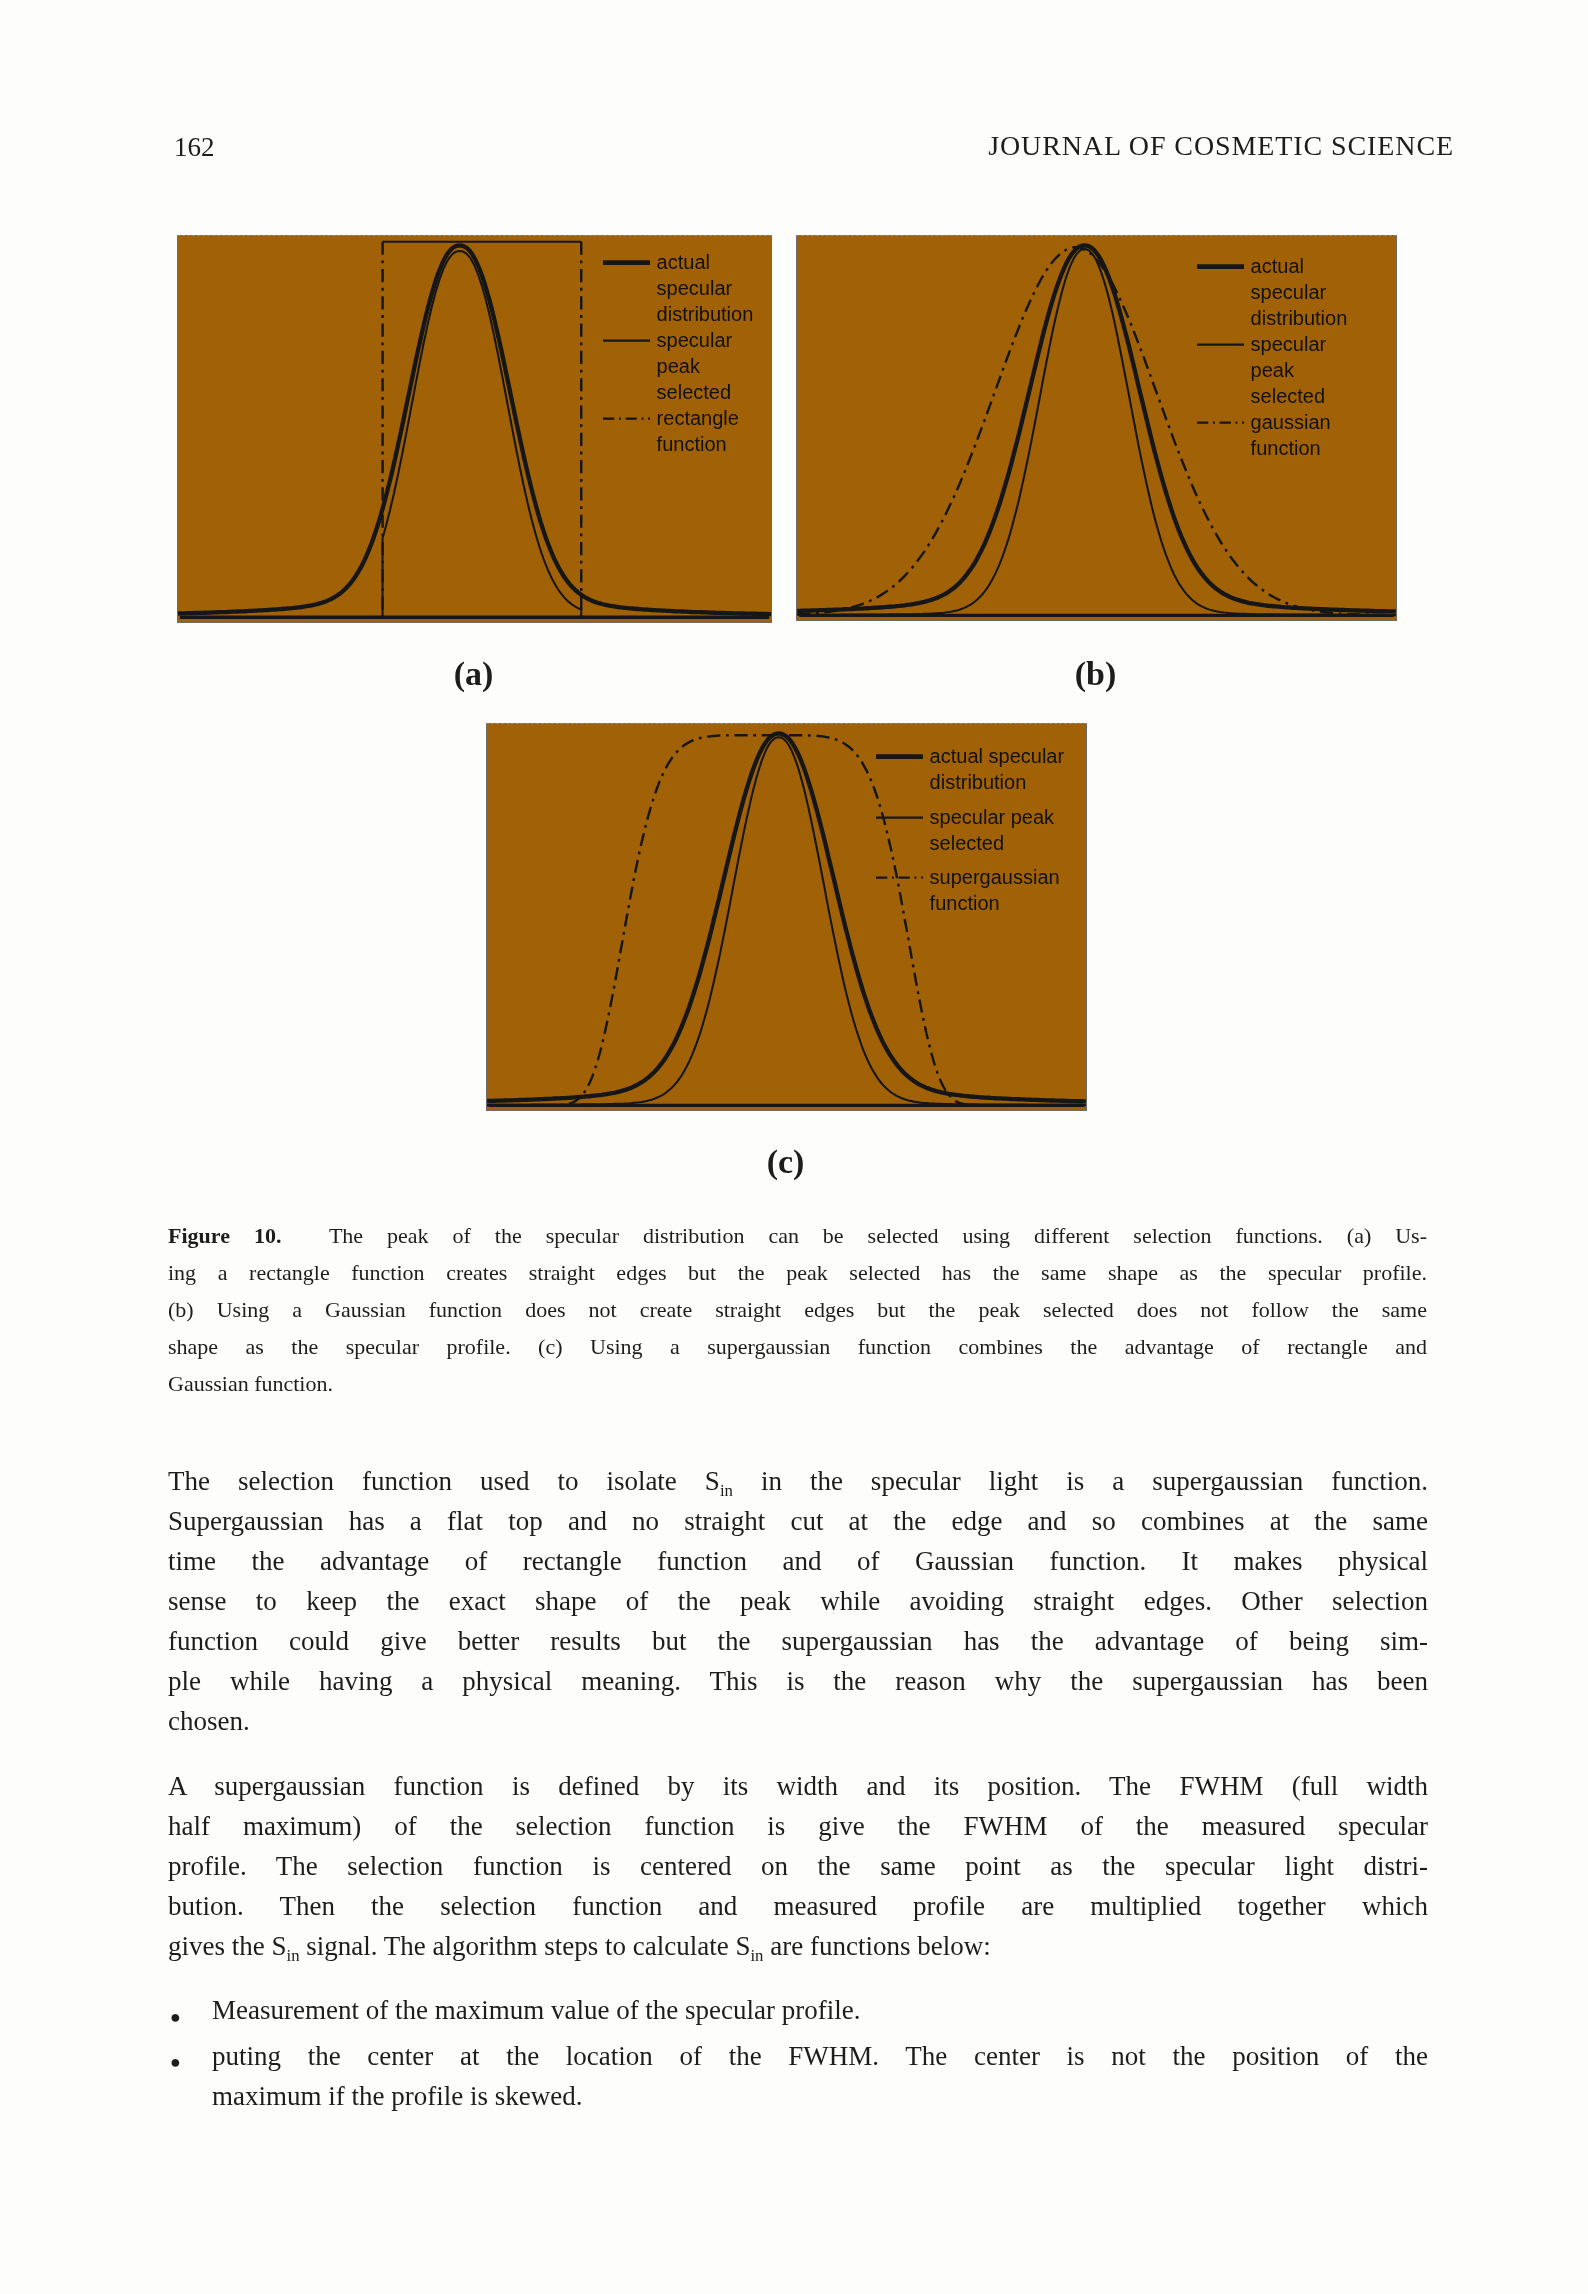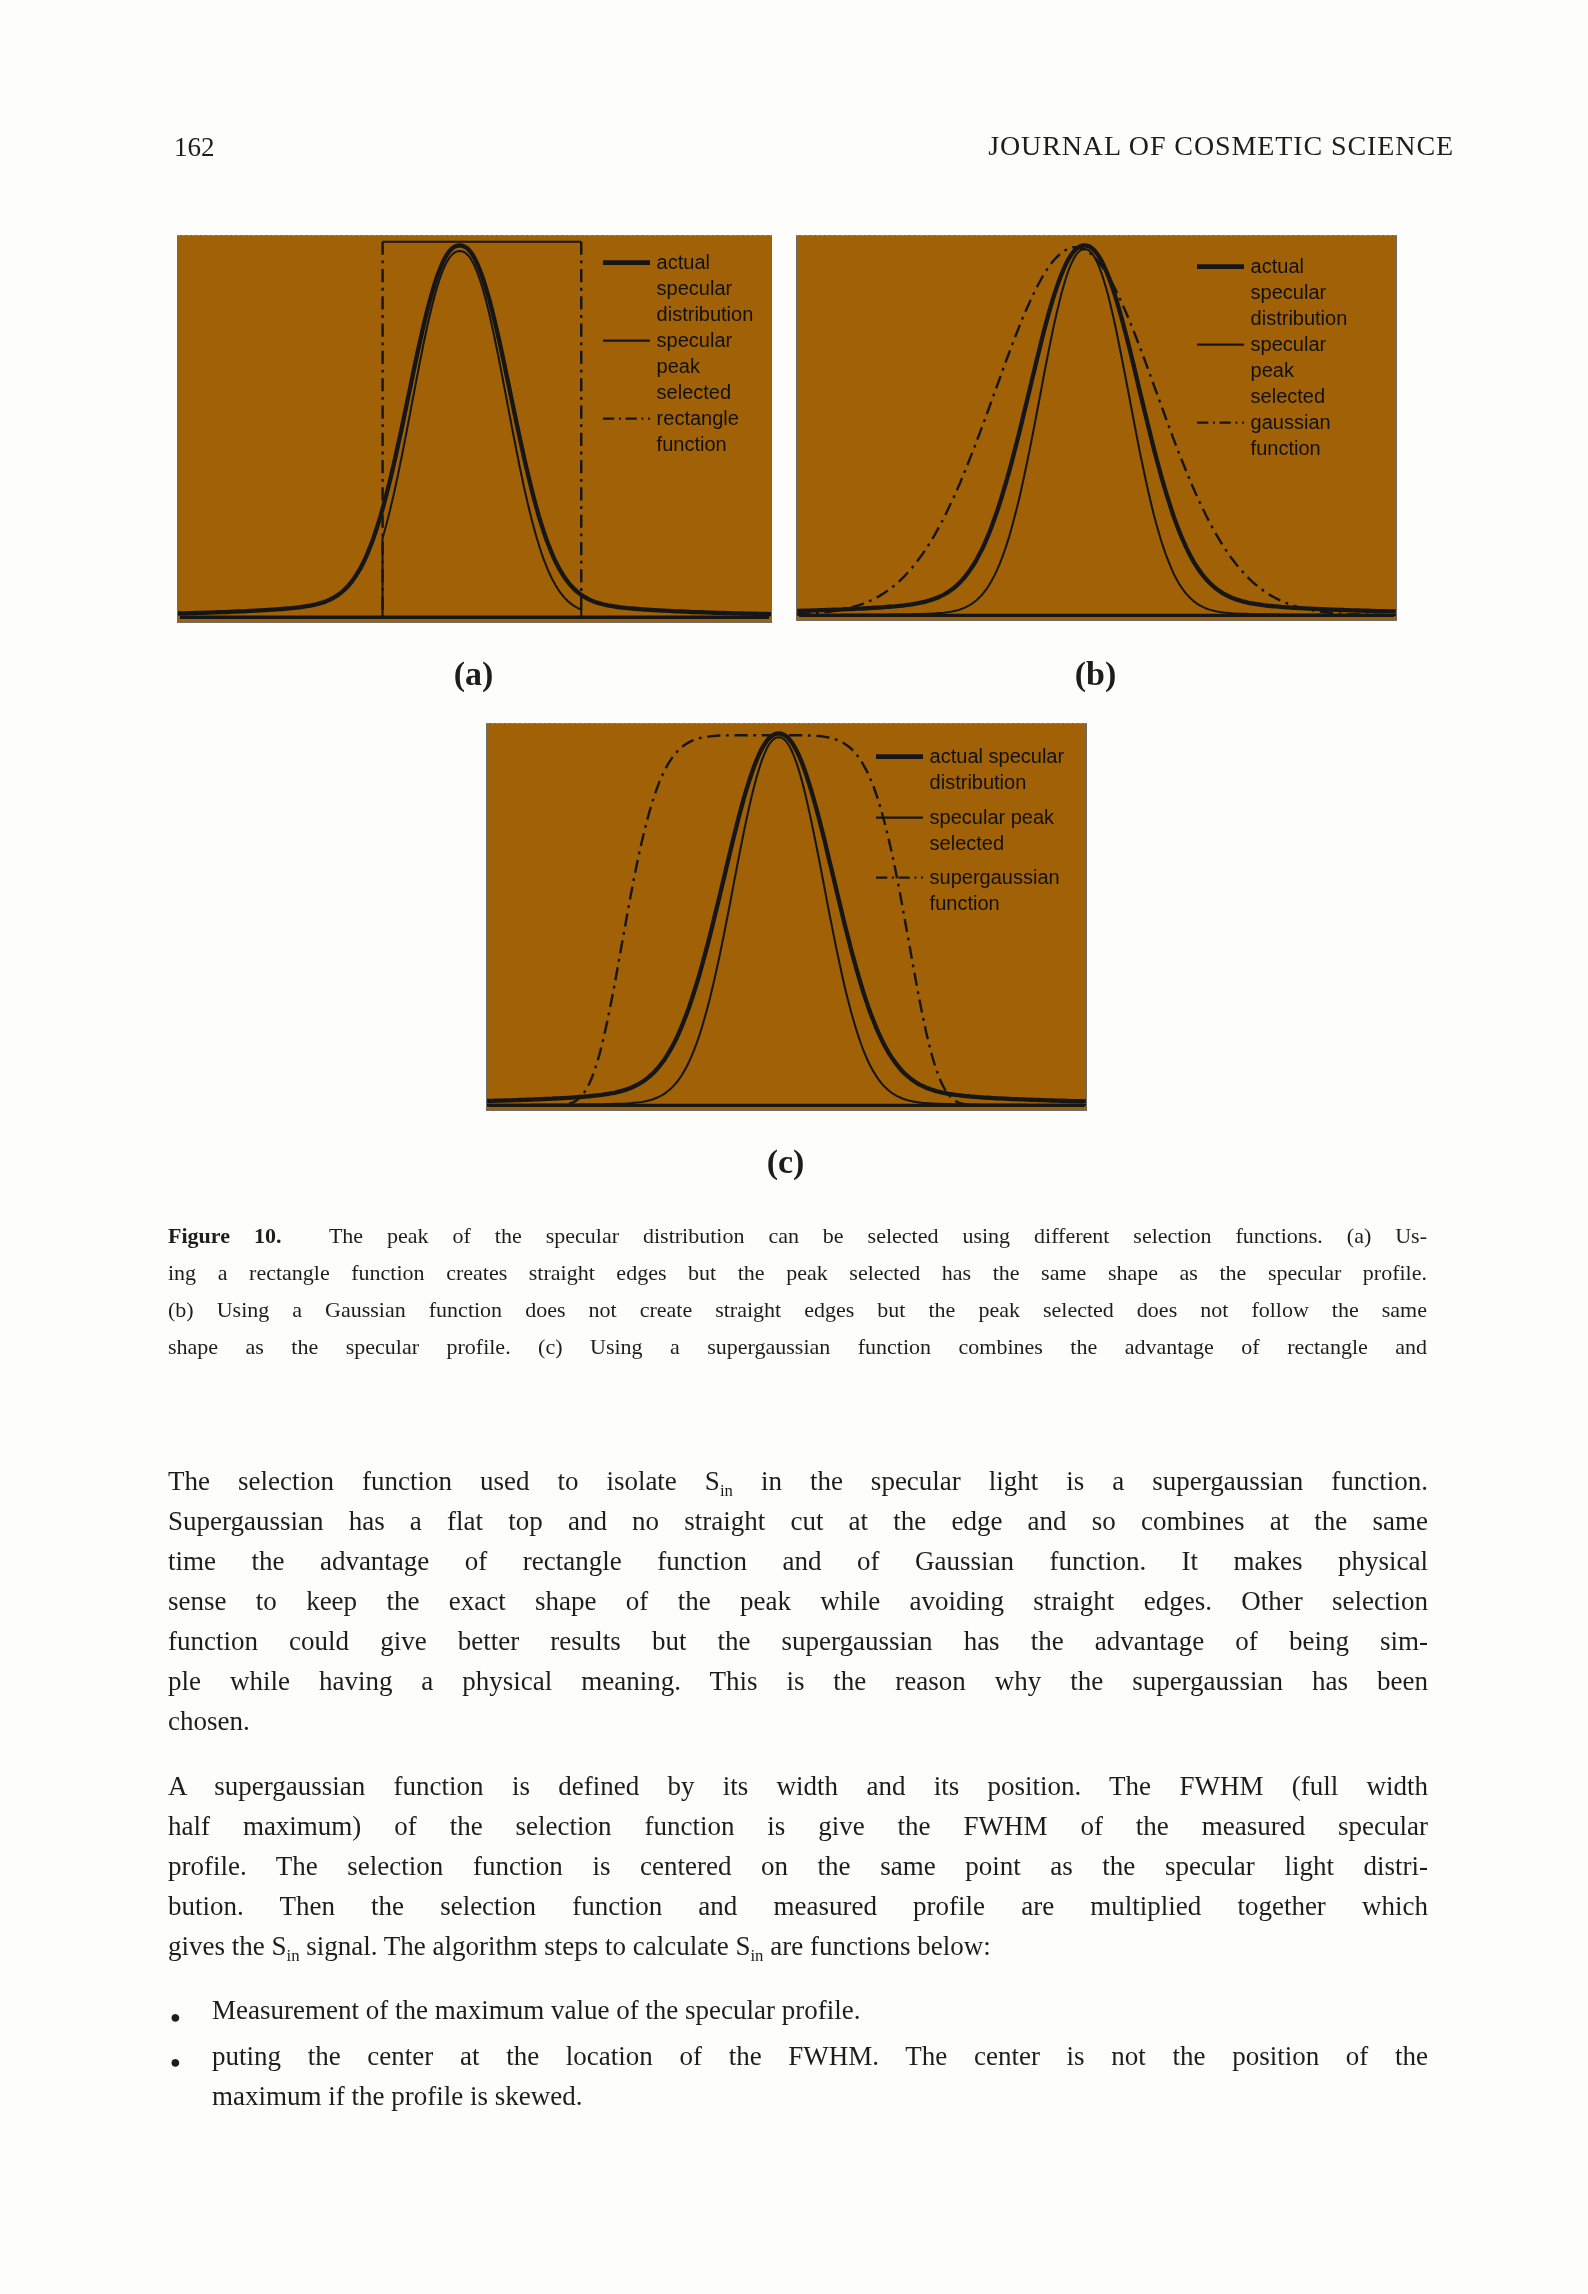--- a/index.html
+++ b/index.html
@@ -157,20 +157,21 @@
 
   <div class="panel-label lab-a">(a)</div>
   <div class="panel-label lab-b">(b)</div>
   <div class="panel-label lab-c">(c)</div>
 
   <div class="caption">
       <div class="tline tjust"><span class="bold">Figure 10.</span><span>  The peak of the specular distribution can be selected using different selection functions. (a) Us-</span></div>
       <div class="tline tjust"><span>ing a rectangle function creates straight edges but the peak selected has the same shape as the specular profile.</span></div>
       <div class="tline tjust"><span>(b) Using a Gaussian function does not create straight edges but the peak selected does not follow the same</span></div>
       <div class="tline tjust"><span>shape as the specular profile. (c) Using a supergaussian function combines the advantage of rectangle and</span></div>
+      <div class="tline"><span>Gaussian function.</span></div>
     </div>
 
   <div class="bodytext">
     <div class="para">
         <div class="tline tjust"><span>The selection function used to isolate S</span><sub>in</sub><span> in the specular light is a supergaussian function.</span></div>
         <div class="tline tjust"><span>Supergaussian has a flat top and no straight cut at the edge and so combines at the same</span></div>
         <div class="tline tjust"><span>time the advantage of rectangle function and of Gaussian function. It makes physical</span></div>
         <div class="tline tjust"><span>sense to keep the exact shape of the peak while avoiding straight edges. Other selection</span></div>
         <div class="tline tjust"><span>function could give better results but the supergaussian has the advantage of being sim-</span></div>
         <div class="tline tjust"><span>ple while having a physical meaning. This is the reason why the supergaussian has been</span></div>

